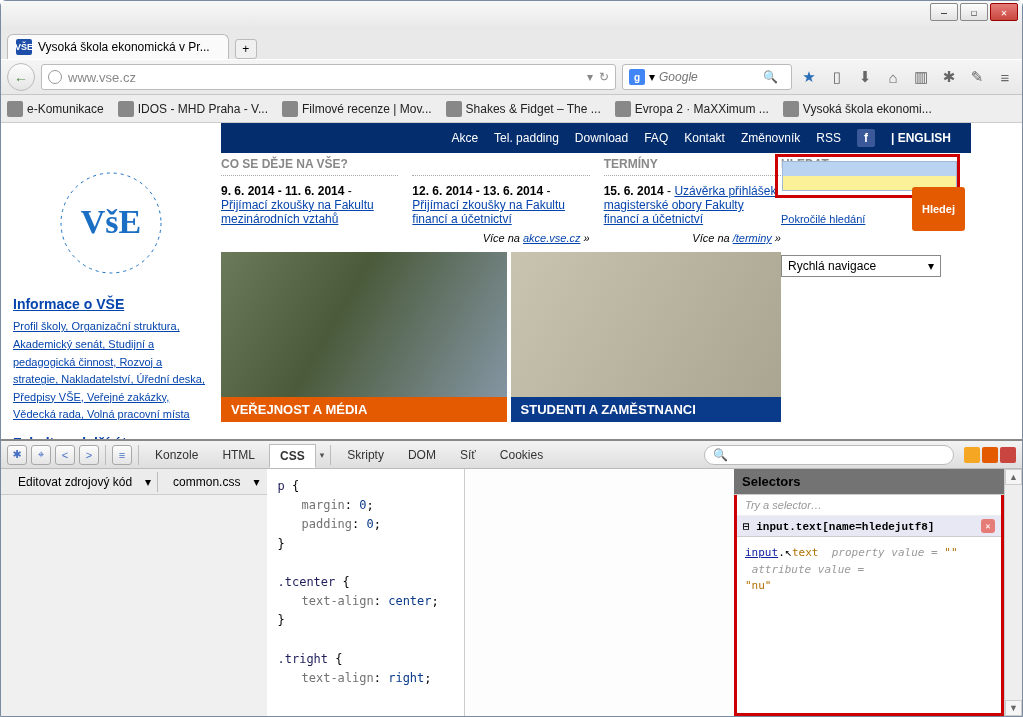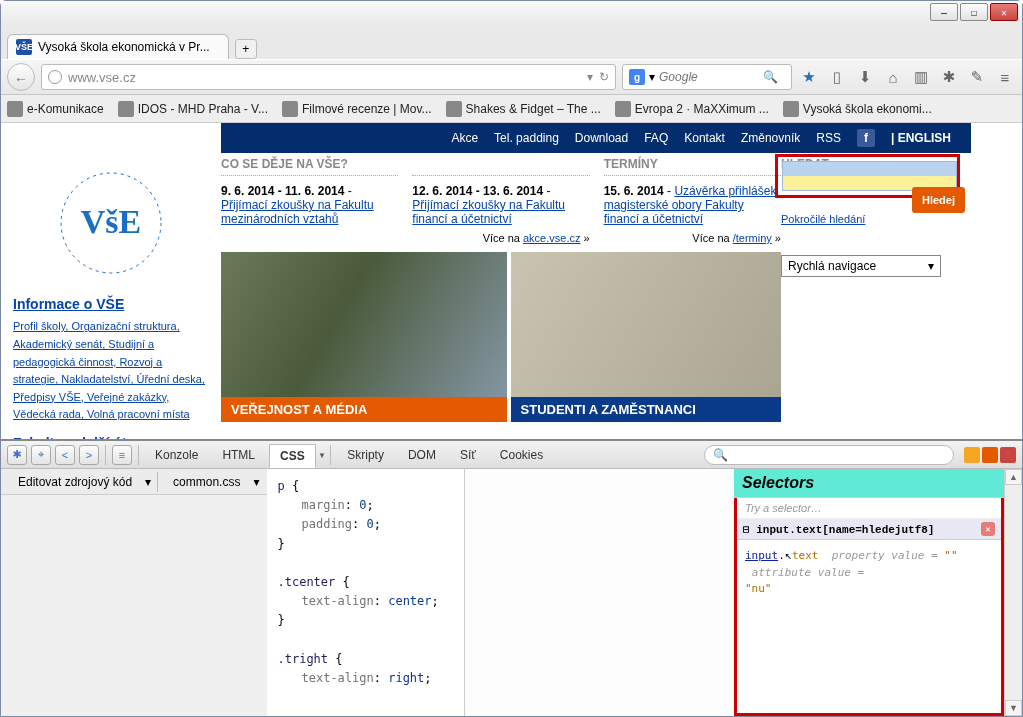--- a/index.html
+++ b/index.html
@@ -48,30 +48,30 @@
 .ltext { font-size:11px; line-height:1.6; }
 .lh { color:#c00; font-weight:bold; text-decoration:underline; font-size:14px; display:block; margin-bottom:3px; }
 .ltext a { color:#0645ad; text-decoration:underline; }
 
 .midcol { width:560px; padding-top:4px; }
 .cols3 { display:flex; gap:14px; }
 .colbox { flex:1; font-size:12px; }
 .colh { font-size:12px; color:#888; font-weight:bold; margin-bottom:8px; border-bottom:1px dotted #aaa; padding-bottom:4px; }
 .colbox .date { font-weight:bold; }
 .colbox a { color:#0645ad; text-decoration:underline; }
-.more { text-align:right; margin-top:6px; font-size:11px; }
+.more { text-align:right; margin-top:6px; font-size:11px;font-style:italic; }
 .more a { color:#0645ad; }
 
 .rightcol { width:200px; padding-top:4px; padding-right:10px; }
 .searchwrap { position:relative; }
 .searchh { font-size:12px; color:#888; font-weight:bold; margin-bottom:6px; }
 .searchfield { width:175px; height:30px; border:1px solid #9fb8d8; background: linear-gradient(#b9d3f0 0%, #b9d3f0 49%, #fbf199 50%, #fbf199 100%); }
 .hlbox { border:3px solid #c00; padding:4px; width:185px; position:absolute; top:-3px; left:-6px; height:44px; }
 .pokr { font-size:11px; color:#0645ad; text-decoration:underline; display:block; margin-top:2px; }
-.hledejbtn { position:absolute; right:6px; top:30px; background:#e35a00; color:#fff; font-weight:bold; padding:7px 10px; font-size:11px; border-radius:3px; }
+.hledejbtn { position:absolute; right:6px; top:30px; background:#e35a00; color:#fff; font-weight:bold; padding:16px 10px; font-size:11px; border-radius:3px; }
 .quicknav { margin-top:30px; width:160px; border:1px solid #888; padding:3px 6px; font-size:12px; display:flex; justify-content:space-between; align-items:center; background:#fff; }
 
 .banners { display:flex; margin-top:8px; margin-left:0; }
 .banner { height:170px; background:#99a; position:relative; overflow:hidden; }
 .b1 { width:380px; margin-right:4px; background: linear-gradient(120deg, #6a7a5a, #4a5a3a 40%, #8899aa); }
 .b2 { width:360px; background: linear-gradient(120deg, #c8c4b0, #a8a490); }
 .bannerlabel { position:absolute; bottom:0; left:0; right:0; padding:5px 10px; font-weight:bold; color:#fff; font-size:13px; }
 .bl1 { background:#e35a00; }
 .bl2 { background:#0a3a8a; }
 
@@ -96,21 +96,21 @@
 .css-pane { flex:1; background:#fff; padding:8px 10px; font-family:"Consolas",monospace; font-size:12px; line-height:1.6; overflow:auto; }
 .css-sel { color:#1e1e5a; }
 .css-brace { color:#000; }
 .css-prop { color:#737373; padding-left:24px; display:inline-block; }
 .css-prop::after { content: ""; }
 .css-val { color:#0a3a8a; }
 
 .mid-spacer { width:270px; background:#fdfdfd; border-left:1px solid #ccc; }
 
 .sel-pane { width:270px; background:#fff; border-left:1px solid #ccc; display:flex; flex-direction:column; border:3px solid #c00; border-top:none; }
-.sel-tab { background:#5eead4; border-bottom:1px solid #ccc; padding:5px 8px; font-size:16px; font-weight:bold; border-top:3px solid #c00; margin-top:-3px; margin-left:-3px; margin-right:-3px;font-style:italic; }
+.sel-tab { background:#737373; border-bottom:1px solid #ccc; padding:5px 8px; font-size:13px; font-weight:bold; border-top:3px solid #c00; margin-top:-3px; margin-left:-3px; margin-right:-3px; }
 .sel-input { padding:4px 8px; color:#999; font-style:italic; font-size:11px; border-bottom:1px solid #eee; }
 .sel-rule { background:#e8e8f5; padding:3px 6px; font-size:11px; font-family:Liberation Mono, monospace; font-weight:bold; display:flex; align-items:center; justify-content:space-between; border-bottom:1px solid #ccc; }
 .sel-rule .x { width:14px; height:14px; background:#e57c77; border-radius:3px; color:#fff; display:flex; align-items:center; justify-content:center; font-size:9px; }
 .sel-detail { padding:6px 8px; font-size:11px; font-family:monospace; line-height:1.5; }
 .sel-detail .tag { color:#1020a0; text-decoration:underline; }
 .sel-detail .cls { color:#b07000; }
 .sel-detail .lbl { color:#999; font-style:italic; }
 .sel-detail .q { color:#b07000; }
 .cursor-icon { font-size:12px; }
 .sel-fill { flex:1; }

